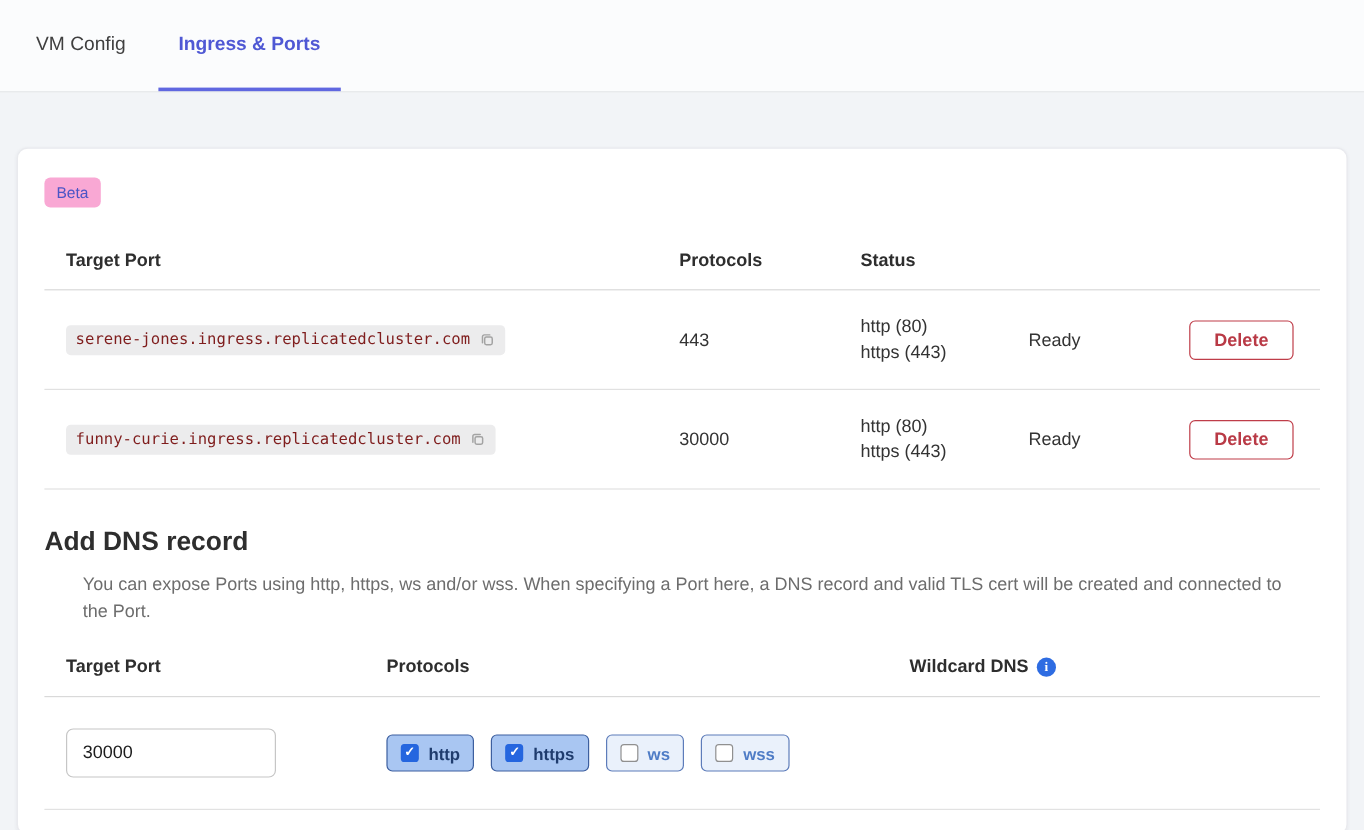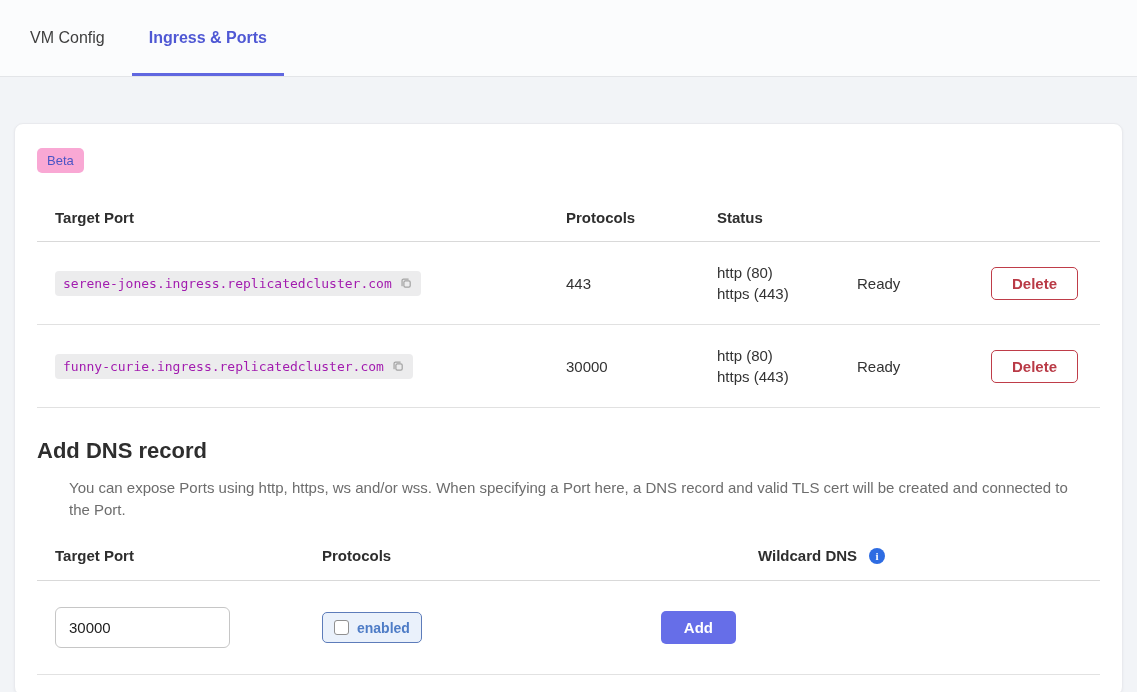--- a/index.html
+++ b/index.html
@@ -85,21 +85,21 @@
   }
   .dns-pill {
     display: inline-flex;
     align-items: center;
     gap: 7px;
     background: #ececed;
     border-radius: 4px;
     padding: 5px 8px;
     font-family: "DejaVu Sans Mono", monospace;
     font-size: 13px;
-    color: #a21caf;
+    color: #7f1d1d;
     width: max-content;
     max-width: 500px;
   }
   .copy-btn { display: inline-flex; cursor: pointer; }
   .proto-lines { line-height: 21px; }
   .action-cell { justify-self: end; padding-right: 22px; }
   .delete-btn {
     background: #fff;
     border: 1px solid #bf3d49;
     color: #b93a46;
@@ -129,21 +129,21 @@
     padding-left: 18px;
   }
   .form-head {
     margin-top: 26px;
     padding-bottom: 16px;
     border-bottom: 1px solid #d9d9d9;
     font-size: 15px;
     font-weight: 700;
     color: #2e2e2e;
   }
-  .form-head .hdr { display: flex; align-items: center; gap: 12px; }
+  .form-head .hdr { display: flex; align-items: center; gap: 7px; }
   .info-icon {
     width: 16px; height: 16px;
     border-radius: 50%;
     background: #2e6ce2;
     color: #fff;
     font-size: 11px;
     font-weight: 700;
     display: inline-flex;
     align-items: center;
     justify-content: center;
@@ -296,25 +296,34 @@
     <span class="hdr">
       <span>Wildcard DNS</span>
       <span class="info-icon">i</span>
     </span>
   </div>
 
   <div class="form-row">
     <div>
       <input class="port-input" type="text" value="30000" style="">
     </div>
-    <div style="display:flex; align-items:center; justify-content:space-between;">
+    <div class="pill-group">
+      <label class="pill checked">
+        <span class="box"></span>
+        <span>http</span>
+      </label>
+      <label class="pill checked">
+        <span class="box"></span>
+        <span>https</span>
+      </label>
       <label class="pill">
         <span class="box"></span>
-        <span>enabled</span>
+        <span>ws</span>
       </label>
-      <span class="add-cell">
-        <button class="add-btn">Add</button>
-      </span>
+      <label class="pill">
+        <span class="box"></span>
+        <span>wss</span>
+      </label>
     </div>
   </div>
 
   <hr class="bottom-rule">
 </div>
 
 </body></html>

